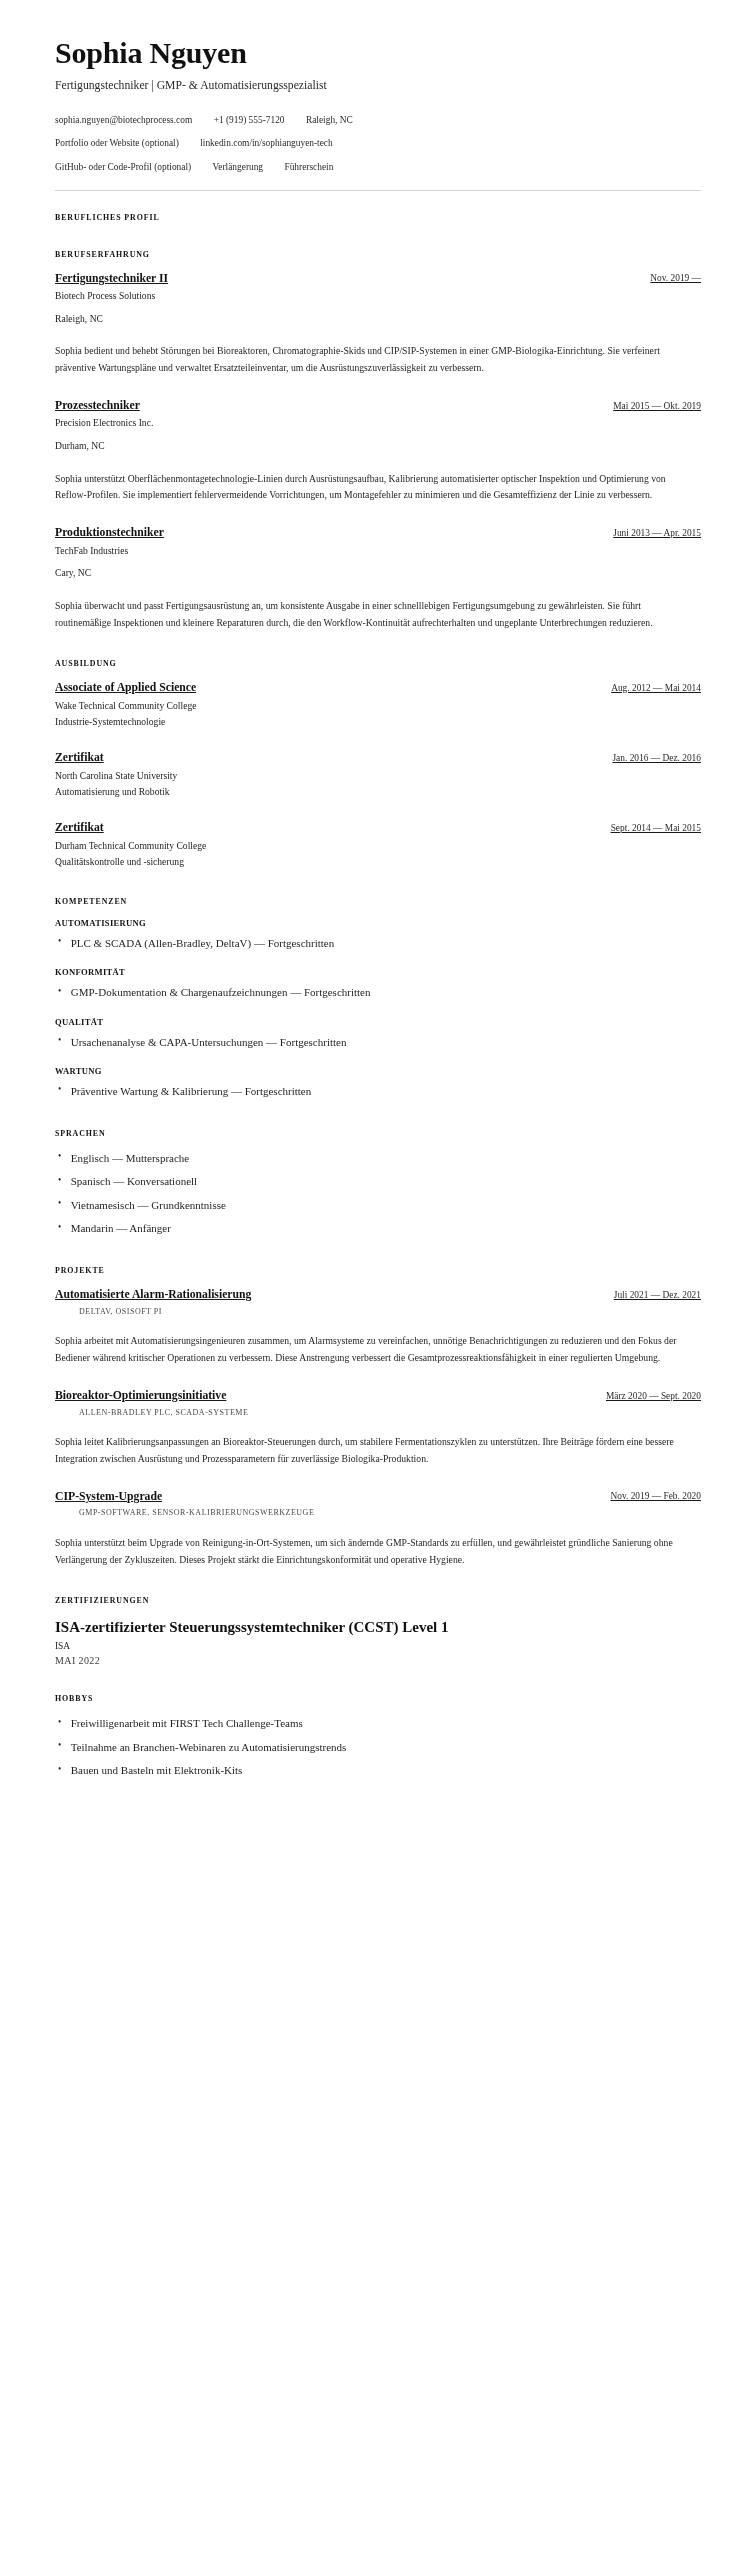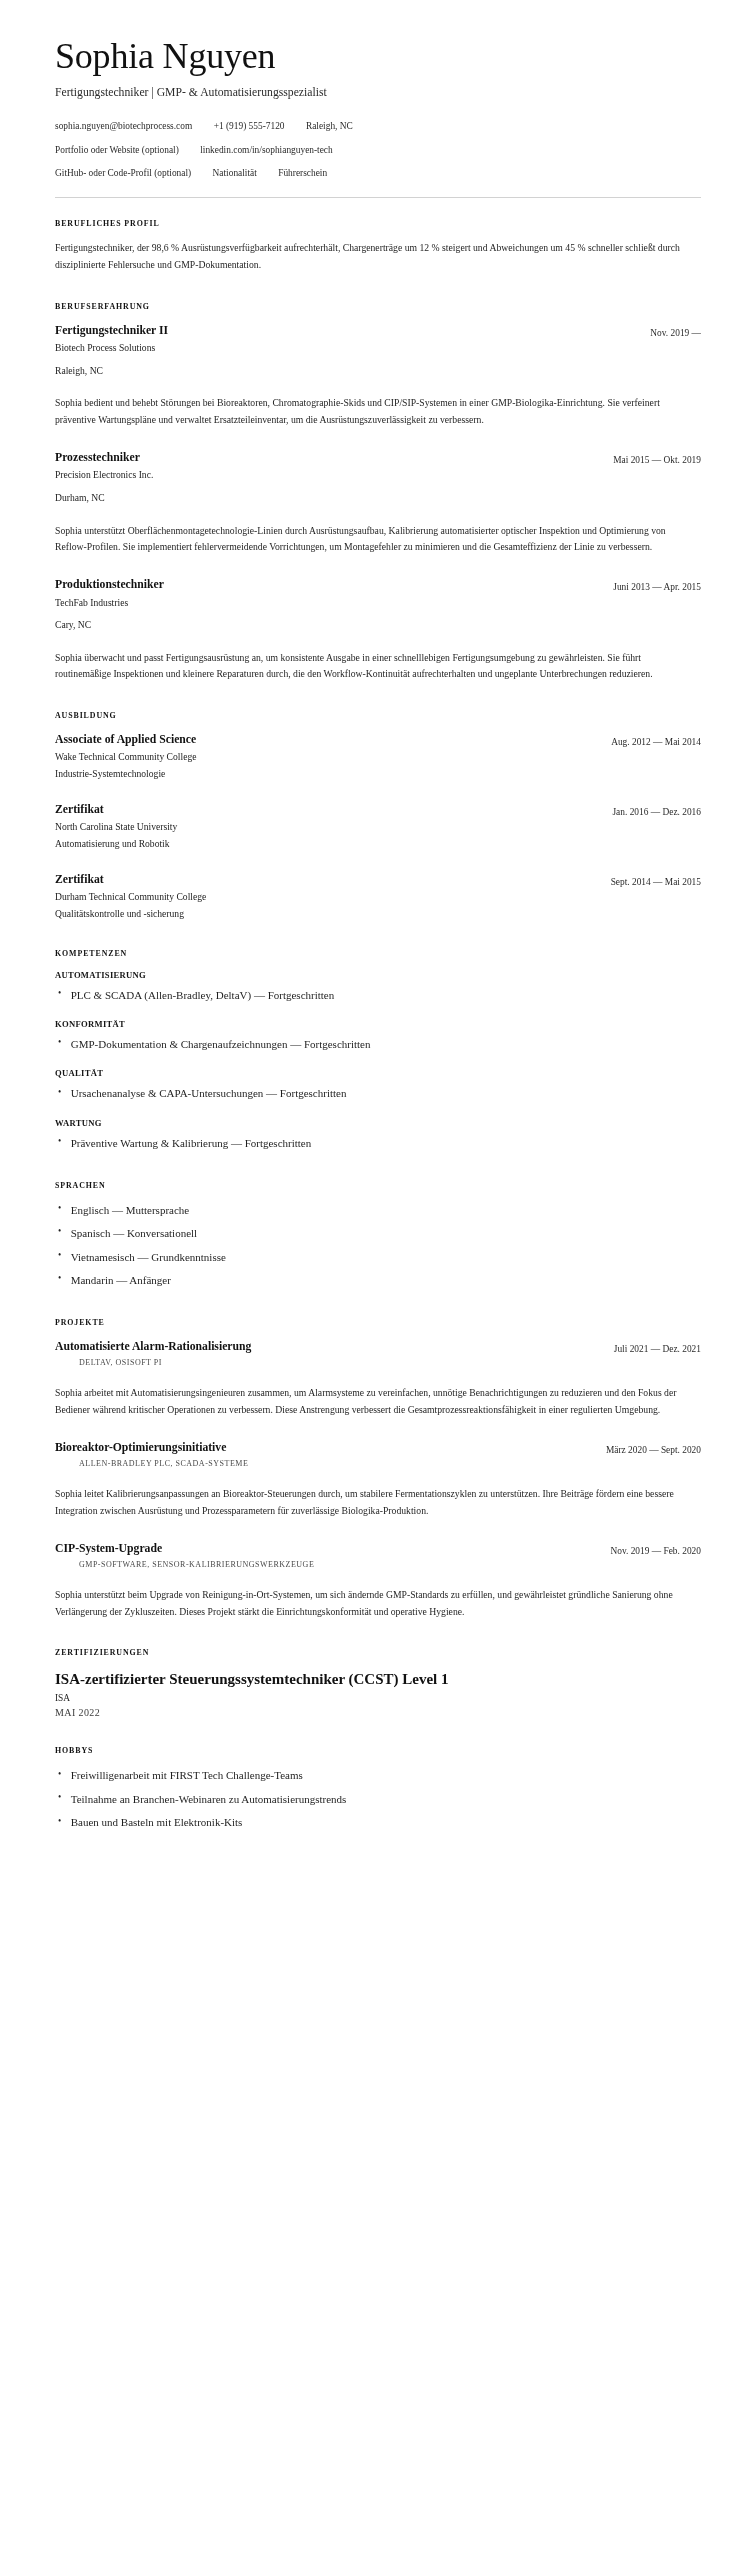--- a/index.html
+++ b/index.html
@@ -16,22 +16,22 @@
   }
   .page {
     width: 756px;
     box-sizing: border-box;
     padding: 37px 55px 38px 55px;
     background: #ffffff;
   }
 
   
   .name {
-    font-size: 36px;
-    font-weight: 400;
+    font-size: 30px;
+    font-weight: 700;
     letter-spacing: -0.2px;
     line-height: 1.08;
     margin: 0 0 8.8px 0;
     color: #111111;
   }
   .headline {
     font-size: 11.7px;
     font-weight: 400;
     color: #2b2b2b;
     margin: 0 0 19px 0;
@@ -83,22 +83,23 @@
 
   
   .entry {
     margin-bottom: 21.4px;
   }
   .entry:last-child { margin-bottom: 0; }
 
   .entry-head {
     display: flex;
     justify-content: space-between;
-    align-items: flex-end;
+    align-items: center;
     gap: 15px;
+    text-decoration: underline;
   }
   .entry-title {
     font-size: 11.7px;
     font-weight: 700;
     color: #111111;
     line-height: 1.3;
   }
   .entry-dates {
     font-size: 9.4px;
     color: #2b2b2b;
@@ -212,30 +213,29 @@
       <span class="chip">Raleigh, NC</span>
     </div>
 
     <div class="contact-line">
       <span class="chip">Portfolio oder Website (optional)</span>
       <span class="chip">linkedin.com/in/sophianguyen-tech</span>
     </div>
 
     <div class="contact-line">
       <span class="chip">GitHub- oder Code-Profil (optional)</span>
-      <span class="chip">Nationalität</span>
+      <span class="chip">Verlängerung</span>
       <span class="chip">Führerschein</span>
     </div>
 
     <hr class="rule">
   </header>
 
   <section class="section">
     <h2 class="section-title">Berufliches Profil</h2>
-    <p class="body-text">Fertigungstechniker, der 98,6 % Ausrüstungsverfügbarkeit aufrechterhält, Chargenerträge um 12 % steigert und Abweichungen um 45 % schneller schließt durch disziplinierte Fehlersuche und GMP-Dokumentation.</p>
   </section>
 
   <section class="section sec-gap-lg">
     <h2 class="section-title">Berufserfahrung</h2>
 
     <div class="entry">
       <div class="entry-head">
         <div class="entry-title">Fertigungstechniker II</div>
         <div class="entry-dates">Nov. 2019 —</div>
       </div>

